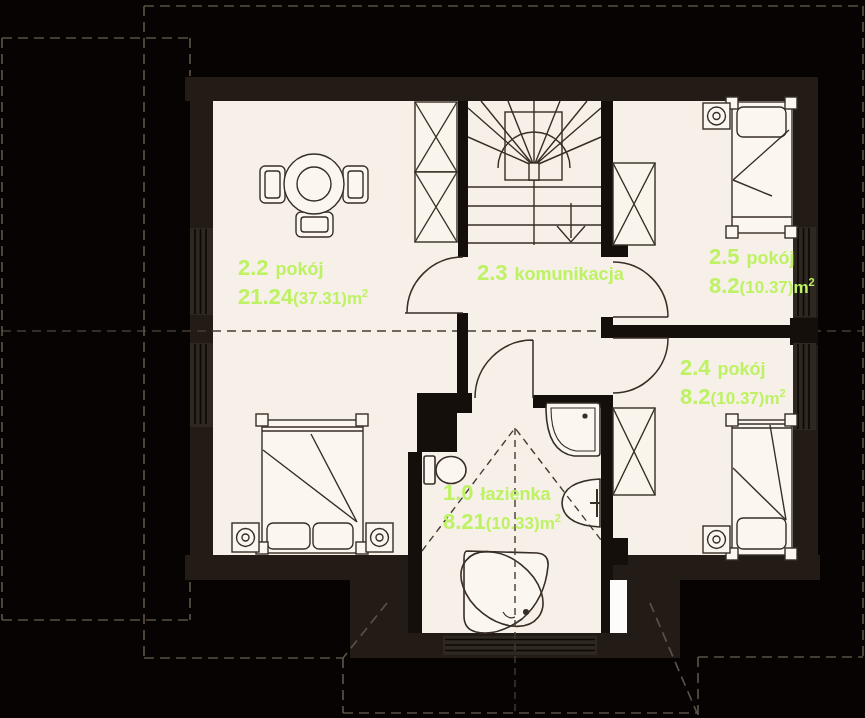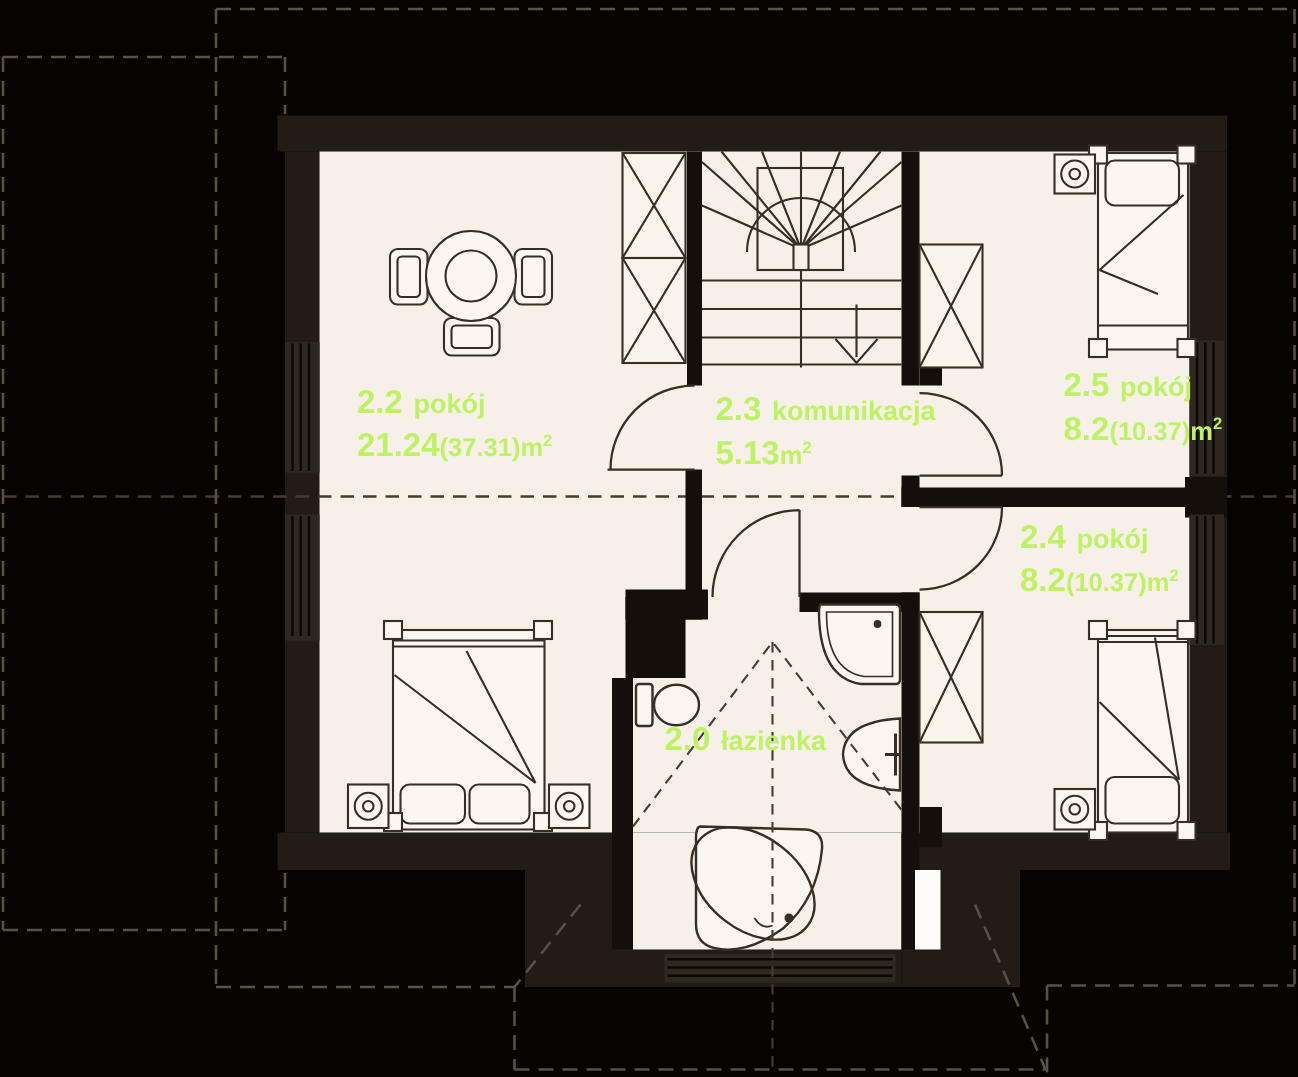--- a/index.html
+++ b/index.html
@@ -222,30 +222,30 @@
   </g>
 </svg>
 
   <div class="room-label" style="left:238px;top:257px">
     <div class="l1"><span class="num">2.2</span><span class="nm">pokój</span></div>
     <div class="l2"><span class="num">21.24</span><span class="alt">(37.31)</span><span class="alt">m</span><sup>2</sup></div>
   </div>
 
   <div class="room-label" style="left:477px;top:262px">
     <div class="l1"><span class="num">2.3</span><span class="nm">komunikacja</span></div>
-    <div class="l2"><span class="num">5.13</span><span class="alt"></span><span class="alt">m</span><sup>2</sup></div>
   </div>
 
   <div class="room-label" style="left:709px;top:246px">
     <div class="l1"><span class="num">2.5</span><span class="nm">pokój</span></div>
     <div class="l2"><span class="num">8.2</span><span class="alt">(10.37)</span><span class="alt">m</span><sup>2</sup></div>
   </div>
 
-  <div class="room-label" style="left:680px;top:347px">
+  <div class="room-label" style="left:680px;top:357px">
     <div class="l1"><span class="num">2.4</span><span class="nm">pokój</span></div>
     <div class="l2"><span class="num">8.2</span><span class="alt">(10.37)</span><span class="alt">m</span><sup>2</sup></div>
   </div>
 
   <div class="room-label" style="left:443px;top:482px">
-    <div class="l1"><span class="num">2.0</span><span class="nm">łazienka</span></div>
+    <div class="l1"><span class="num">1.0</span><span class="nm">łazienka</span></div>
+    <div class="l2"><span class="num">8.21</span><span class="alt">(10.33)</span><span class="alt">m</span><sup>2</sup></div>
   </div>
 
 </div>
 
 </body></html>

